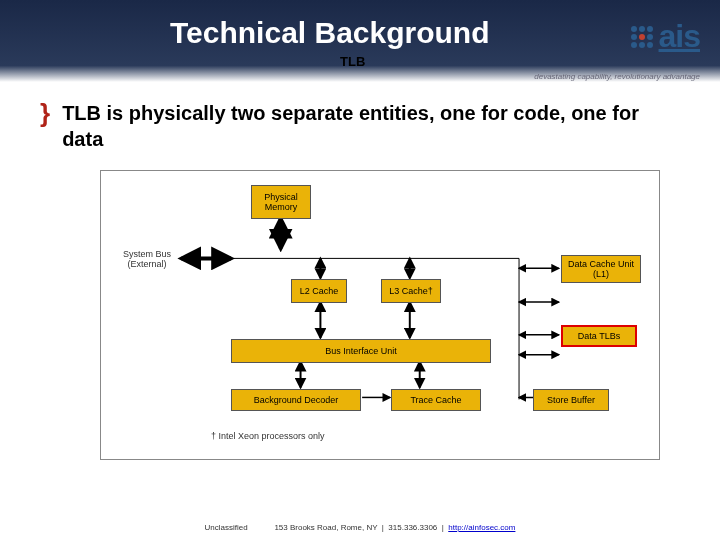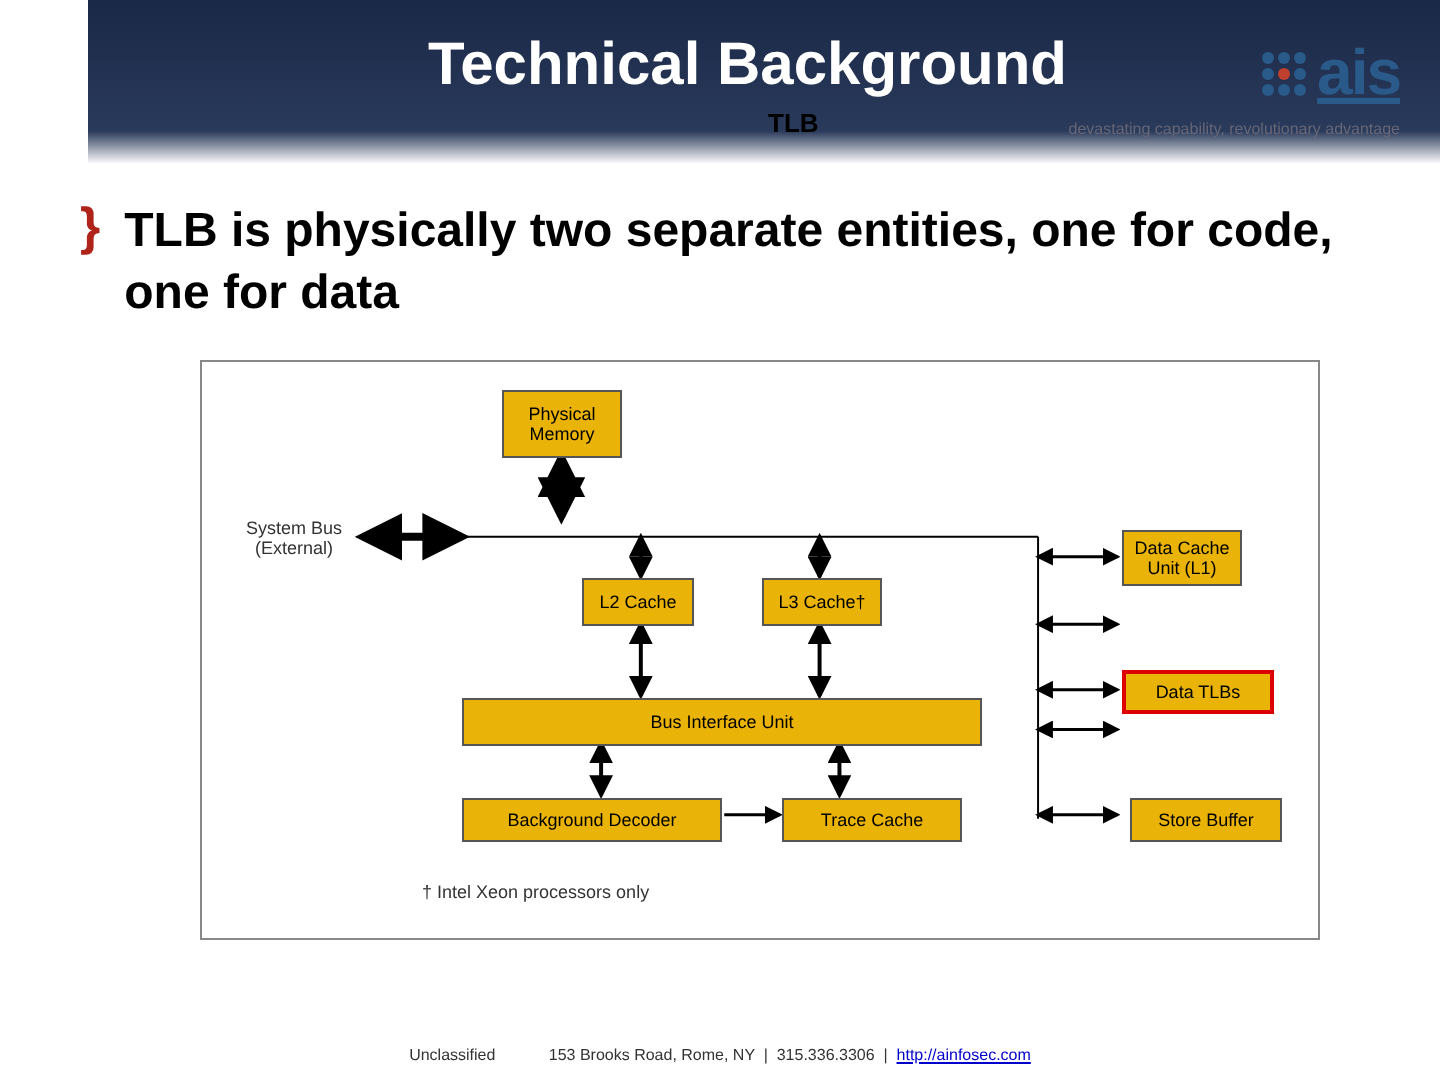--- a/index.html
+++ b/index.html
@@ -1,29 +1,29 @@
 <!DOCTYPE html>
 <html><head>
 <meta charset="utf-8">
 <style>
   * { box-sizing: border-box; margin: 0; padding: 0; }
   body { width: 720px; height: 540px; font-family: Arial, sans-serif; background: #fff; position: relative; overflow: hidden; }
-  .header { height: 82px; background: linear-gradient(to bottom, #1a2847 0%, #2a3a5a 80%, #fff 100%); position: relative; margin-left: 44px; }
+  .header { height: 82px; background: linear-gradient(to bottom, #1a2847 0%, #2a3a5a 80%, #fff 100%); position: relative; }
   .header-title { position: absolute; top: 16px; left: 170px; color: #fff; font-size: 30px; font-weight: bold; }
   .header-sub { position: absolute; top: 54px; left: 340px; color: #000; font-size: 13px; font-weight: bold; }
   .logo { position: absolute; right: 20px; top: 18px; display: flex; align-items: center; gap: 6px; }
   .logo-dots { display: grid; grid-template-columns: repeat(3, 6px); grid-template-rows: repeat(3, 6px); gap: 2px; }
   .logo-dots span { width: 6px; height: 6px; border-radius: 50%; background: #2a5a8a; }
   .logo-dots span.accent { background: #c04030; }
   .logo-text { font-size: 32px; font-weight: bold; color: #2a5a8a; letter-spacing: -1px; text-decoration: underline; }
-  .tagline { position: absolute; right: 20px; top: 60px; font-size: 8px; color: #667; }
+  .tagline { position: absolute; right: 20px; top: 72px; font-size: 8px; font-style: italic; color: #667; }
   .content { padding: 18px 40px 0 40px; }
   .bullet-row { display: flex; gap: 12px; }
   .bullet-brace { color: #b02318; font-size: 26px; font-weight: bold; line-height: 1; }
-  .bullet-text { color: #000; font-size: 24px; font-weight: bold; line-height: 1.3; }
+  .bullet-text { color: #000; font-size: 20px; font-weight: bold; line-height: 1.3; }
   .diagram { margin: 18px 0 0 60px; width: 560px; height: 290px; border: 1px solid #888; position: relative; background: #fff; font-family: Arial, sans-serif; }
   .box { position: absolute; border: 1px solid #555; background: #eab308; font-size: 9px; display: flex; align-items: center; justify-content: center; text-align: center; padding: 2px; }
   .box.red { border: 2px solid #d00; }
   .footnote { position: absolute; font-size: 9px; color: #333; }
   .footer { position: absolute; bottom: 8px; left: 0; right: 0; font-size: 8px; color: #333; text-align: center; }
   .footer a { color: #00c; text-decoration: underline; }
   svg.connectors { position: absolute; top: 0; left: 0; width: 100%; height: 100%; pointer-events: none; }
 </style>
 </head>
 <body>
@@ -92,27 +92,27 @@
 
       <line x1="262" y1="228" x2="290" y2="228" stroke="#000" stroke-width="1.5" marker-end="url(#ah)"></line>
     </svg>
 
     <div class="box" style="left:150px; top:14px; width:60px; height:34px;">Physical
 Memory</div>
     <div class="footnote" style="left:16px; top:78px; width:60px; text-align:center;">System Bus
 (External)</div>
     <div class="box" style="left:190px; top:108px; width:56px; height:24px;">L2 Cache</div>
     <div class="box" style="left:280px; top:108px; width:60px; height:24px;">L3 Cache†</div>
-    <div class="box" style="left:460px; top:84px; width:60px; height:28px;">Data Cache
+    <div class="box" style="left:460px; top:84px; width:80px; height:28px;">Data Cache
 Unit (L1)</div>
     <div class="box red" style="left:460px; top:154px; width:76px; height:22px;">Data TLBs</div>
     <div class="box" style="left:130px; top:168px; width:260px; height:24px;">Bus Interface Unit</div>
     <div class="box" style="left:130px; top:218px; width:130px; height:22px;">Background Decoder</div>
     <div class="box" style="left:290px; top:218px; width:90px; height:22px;">Trace Cache</div>
-    <div class="box" style="left:464px; top:218px; width:76px; height:22px;">Store Buffer</div>
+    <div class="box" style="left:432px; top:218px; width:76px; height:22px;">Store Buffer</div>
     <div class="footnote" style="left:110px; top:260px;">† Intel Xeon processors only</div>
   </div>
 </div>
 
 <div class="footer">
   <span>Unclassified</span>
   &nbsp;&nbsp;&nbsp;&nbsp;&nbsp;&nbsp;&nbsp;&nbsp;&nbsp;&nbsp;
   <span>153 Brooks Road, Rome, NY</span>
   &nbsp;|&nbsp;
   <span>315.336.3306</span>

